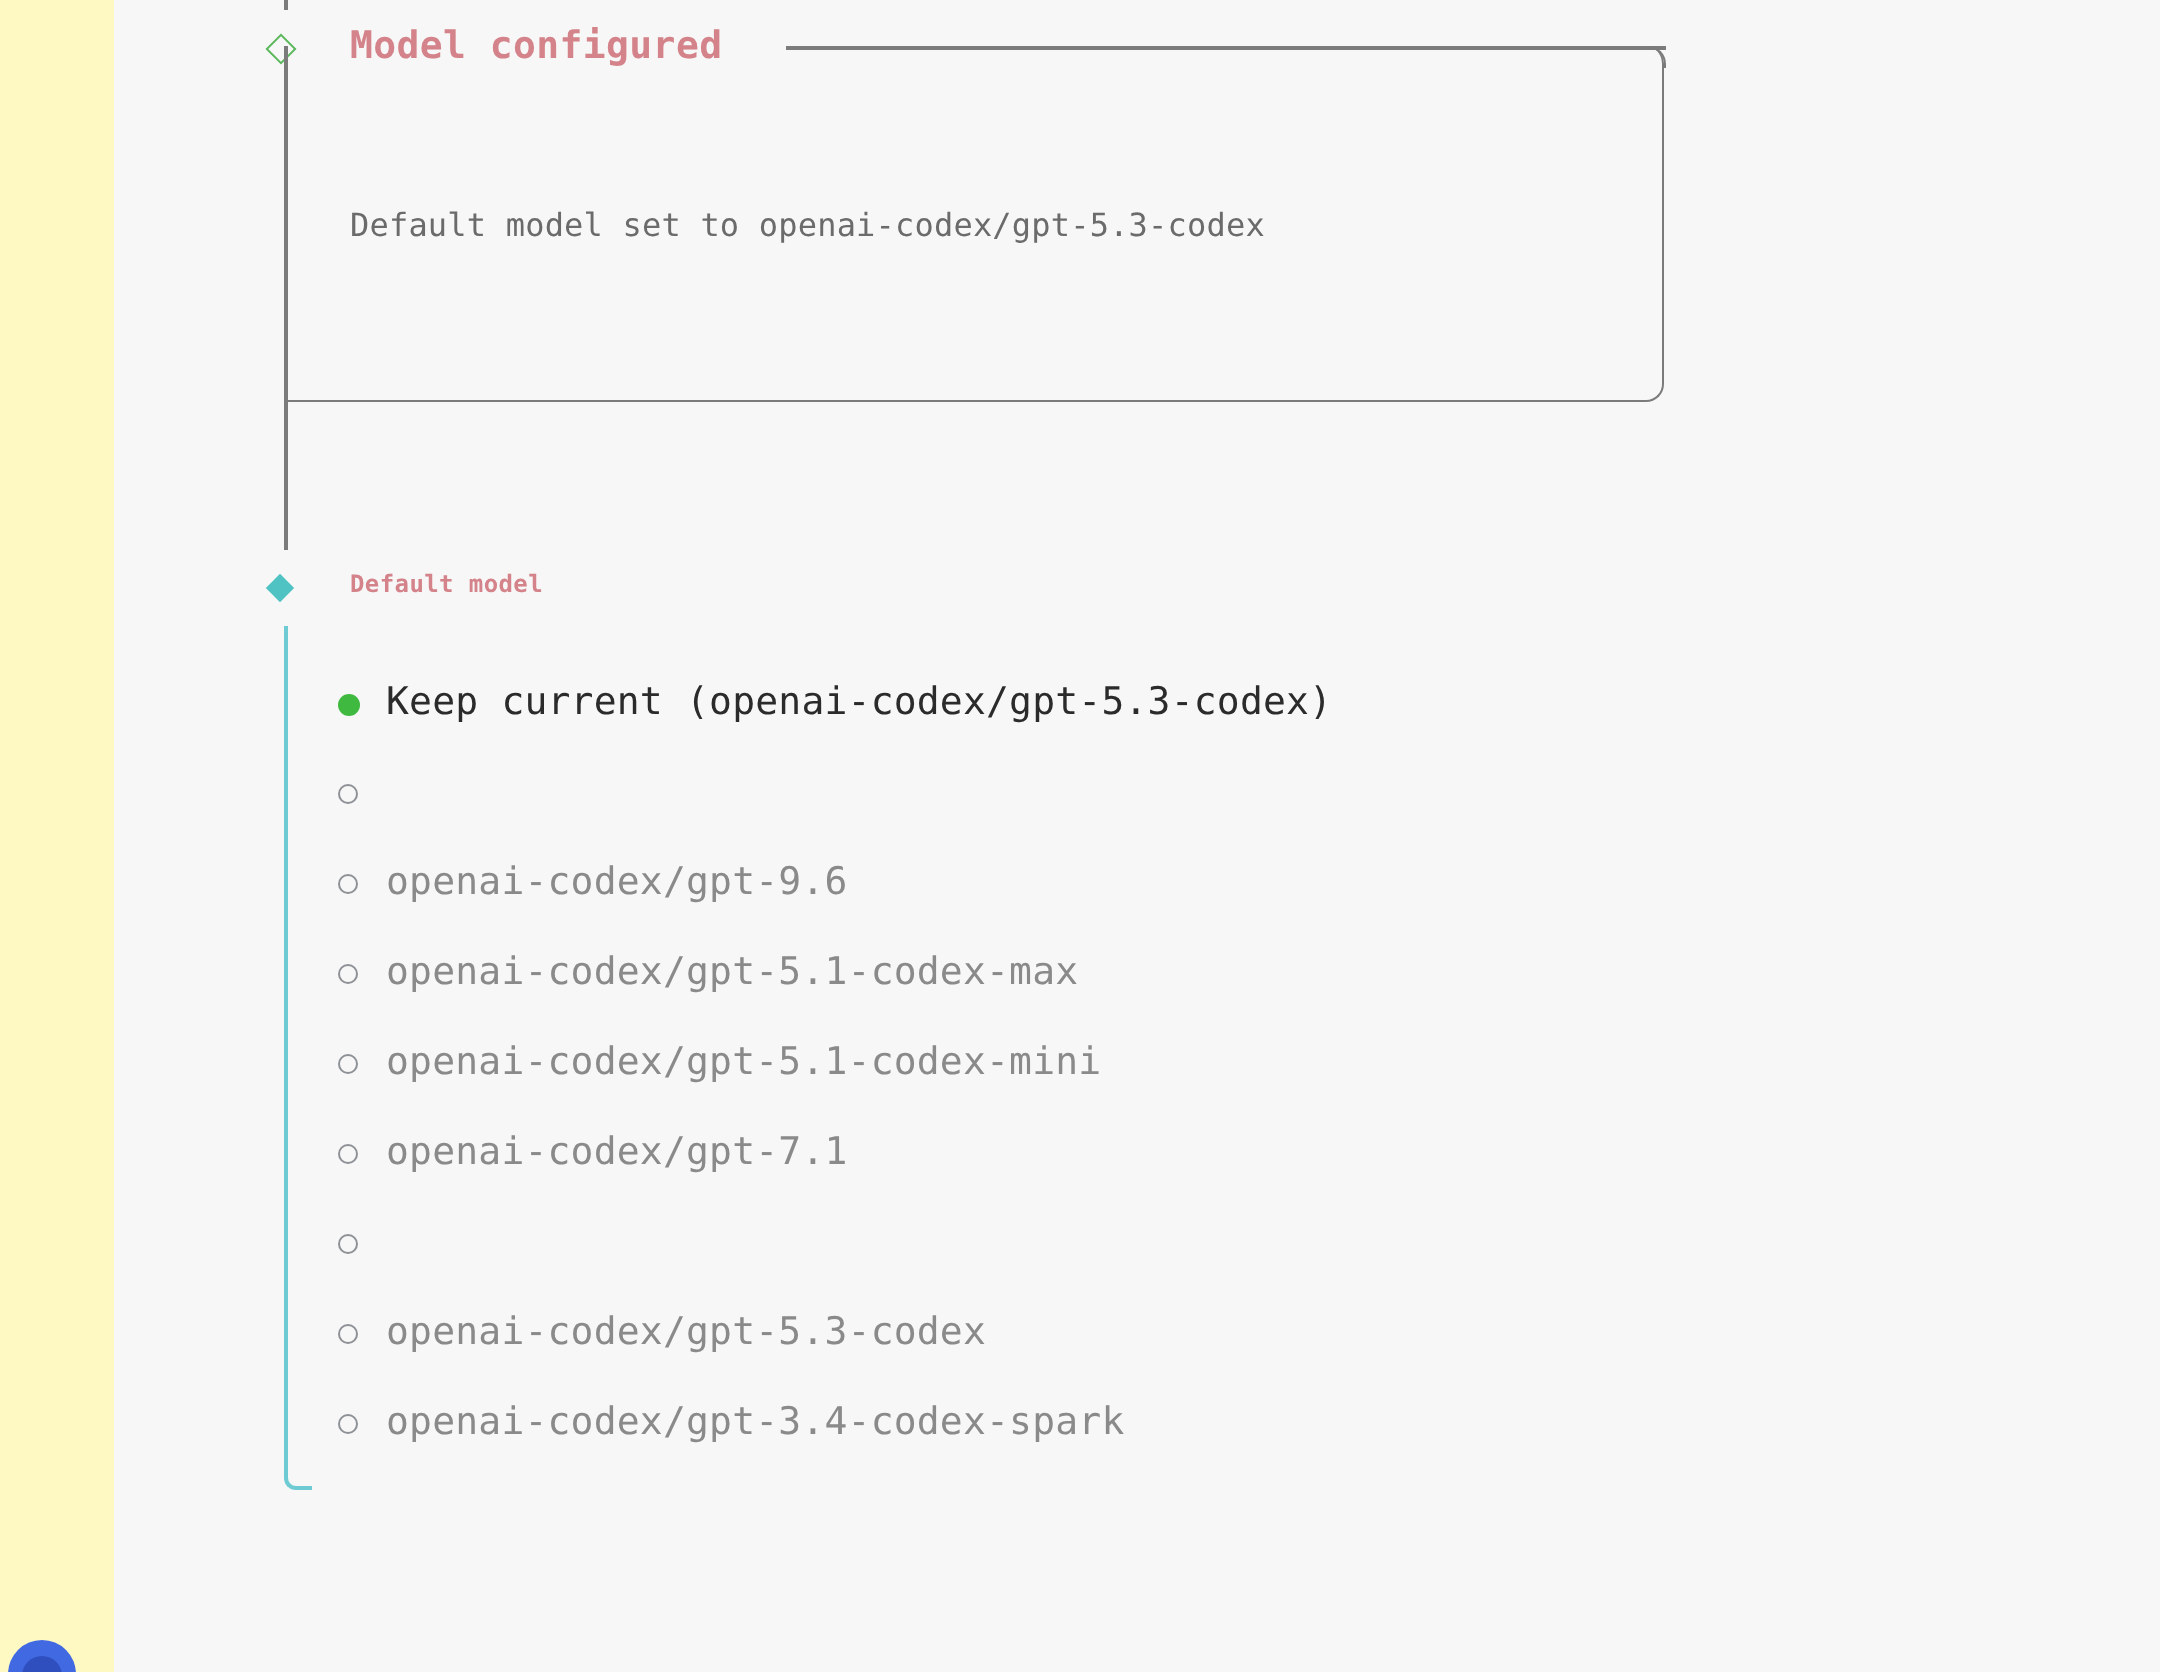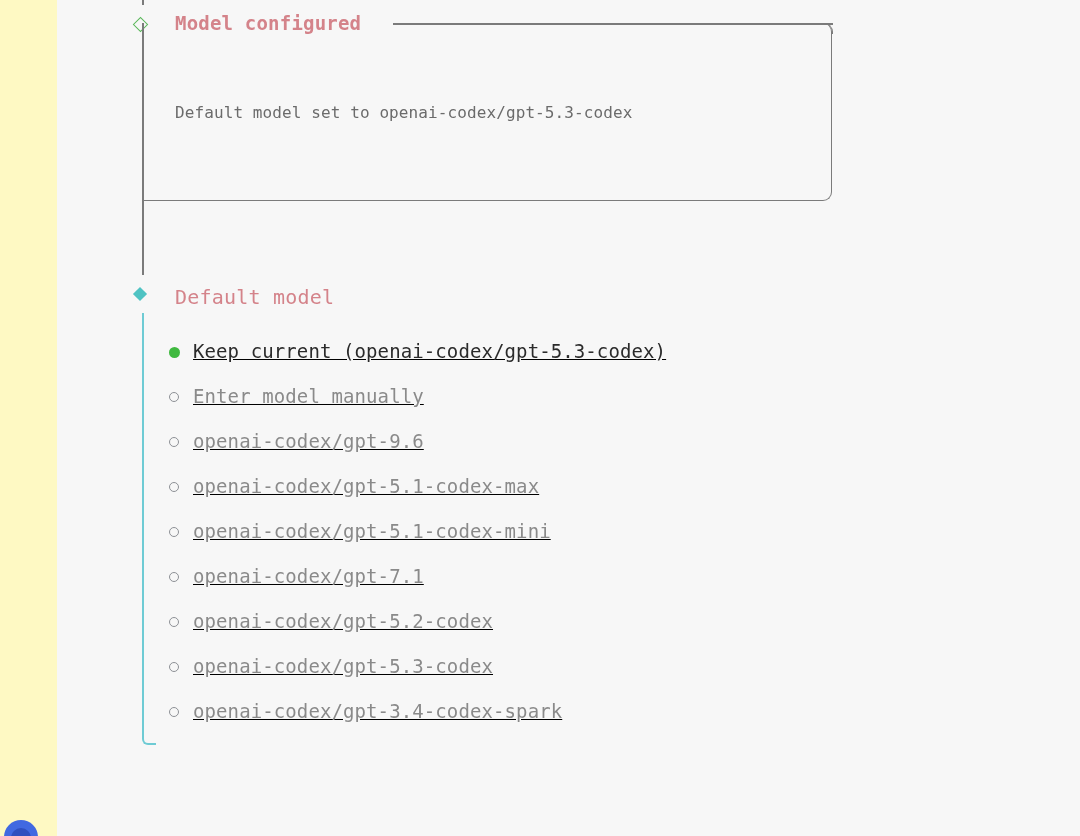--- a/index.html
+++ b/index.html
@@ -130,22 +130,22 @@
     width: 10px;
     height: 10px;
     background: #4fc3c3;
     transform: rotate(45deg);
   }
 
   .prompt-title {
     position: absolute;
     left: 118px;
     top: 285px;
-    font-size: 20px;
-    font-weight: normal;
+    font-size: 12px;
+    font-weight: bold;
     color: #d4838a;
     letter-spacing: 0.2px;
     white-space: nowrap;
   }
 
   
   .teal-rail {
     position: absolute;
     left: 85px;
     top: 313px;
@@ -162,21 +162,20 @@
     left: 110px;
     top: 328px;
     width: 860px;
   }
 
   .option-row {
     position: relative;
     height: 45px;
     display: flex;
     align-items: center;
-    text-decoration: underline;
   }
 
   .bullet {
     width: 14px;
     height: 14px;
     margin-right: 12px;
     flex: 0 0 auto;
     position: relative;
   }
   .bullet::before {
@@ -257,41 +256,39 @@
 
     <div class="teal-rail"></div>
 
     <div class="options">
         <div class="option-row selected">
           <span class="bullet"></span>
           <span class="option-label">Keep current (openai-codex/gpt-5.3-codex)</span>
         </div>
         <div class="option-row">
           <span class="bullet"></span>
-          <span class="option-label">Enter model manually</span>
         </div>
         <div class="option-row">
           <span class="bullet"></span>
           <span class="option-label">openai-codex/gpt-9.6</span>
         </div>
         <div class="option-row">
           <span class="bullet"></span>
           <span class="option-label">openai-codex/gpt-5.1-codex-max</span>
         </div>
         <div class="option-row">
           <span class="bullet"></span>
           <span class="option-label">openai-codex/gpt-5.1-codex-mini</span>
         </div>
         <div class="option-row">
           <span class="bullet"></span>
           <span class="option-label">openai-codex/gpt-7.1</span>
         </div>
         <div class="option-row">
           <span class="bullet"></span>
-          <span class="option-label">openai-codex/gpt-5.2-codex</span>
         </div>
         <div class="option-row">
           <span class="bullet"></span>
           <span class="option-label">openai-codex/gpt-5.3-codex</span>
         </div>
         <div class="option-row">
           <span class="bullet"></span>
           <span class="option-label">openai-codex/gpt-3.4-codex-spark</span>
         </div>
       </div>

